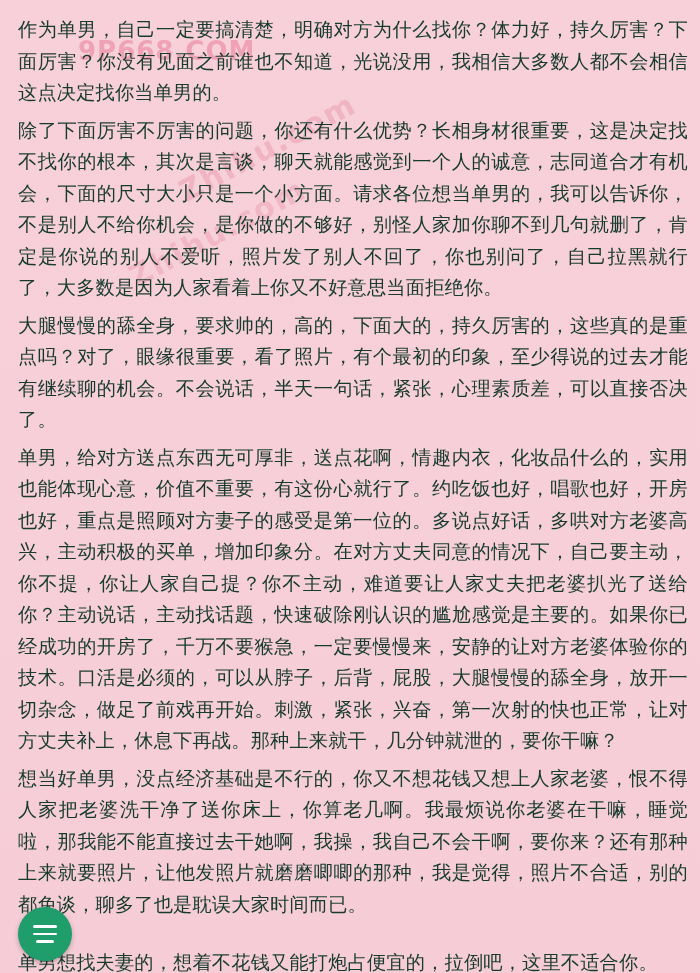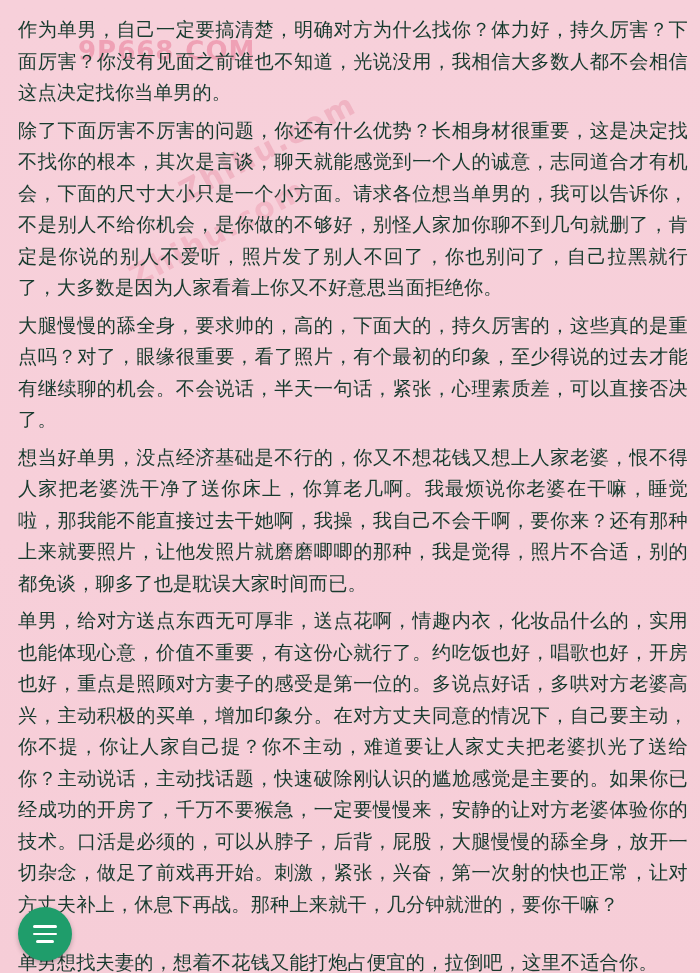--- a/index.html
+++ b/index.html
@@ -108,22 +108,22 @@
 <div class="page">
 
   <div class="watermark wm-top">9P668.COM</div>
   <div class="watermark wm-diag">Zhihu.com</div>
   <div class="watermark wm-diag2">Zhihu.com</div>
 
   <div class="content">
     <p class="para">作为单男，自己一定要搞清楚，明确对方为什么找你？体力好，持久厉害？下面厉害？你没有见面之前谁也不知道，光说没用，我相信大多数人都不会相信这点决定找你当单男的。</p>
     <p class="para">除了下面厉害不厉害的问题，你还有什么优势？长相身材很重要，这是决定找不找你的根本，其次是言谈，聊天就能感觉到一个人的诚意，志同道合才有机会，下面的尺寸大小只是一个小方面。请求各位想当单男的，我可以告诉你，不是别人不给你机会，是你做的不够好，别怪人家加你聊不到几句就删了，肯定是你说的别人不爱听，照片发了别人不回了，你也别问了，自己拉黑就行了，大多数是因为人家看着上你又不好意思当面拒绝你。</p>
     <p class="para">大腿慢慢的舔全身，要求帅的，高的，下面大的，持久厉害的，这些真的是重点吗？对了，眼缘很重要，看了照片，有个最初的印象，至少得说的过去才能有继续聊的机会。不会说话，半天一句话，紧张，心理素质差，可以直接否决了。</p>
+    <p class="para">单男，给对方送点东西无可厚非，送点花啊，情趣内衣，化妆品什么的，实用也能体现心意，价值不重要，有这份心就行了。约吃饭也好，唱歌也好，开房也好，重点是照顾对方妻子的感受是第一位的。多说点好话，多哄对方老婆高兴，主动积极的买单，增加印象分。在对方丈夫同意的情况下，自己要主动，你不提，你让人家自己提？你不主动，难道要让人家丈夫把老婆扒光了送给你？主动说话，主动找话题，快速破除刚认识的尴尬感觉是主要的。如果你已经成功的开房了，千万不要猴急，一定要慢慢来，安静的让对方老婆体验你的技术。口活是必须的，可以从脖子，后背，屁股，大腿慢慢的舔全身，放开一切杂念，做足了前戏再开始。刺激，紧张，兴奋，第一次射的快也正常，让对方丈夫补上，休息下再战。那种上来就干，几分钟就泄的，要你干嘛？</p>
     <p class="para">想当好单男，没点经济基础是不行的，你又不想花钱又想上人家老婆，恨不得人家把老婆洗干净了送你床上，你算老几啊。我最烦说你老婆在干嘛，睡觉啦，那我能不能直接过去干她啊，我操，我自己不会干啊，要你来？还有那种上来就要照片，让他发照片就磨磨唧唧的那种，我是觉得，照片不合适，别的都免谈，聊多了也是耽误大家时间而已。</p>
-    <p class="para">单男，给对方送点东西无可厚非，送点花啊，情趣内衣，化妆品什么的，实用也能体现心意，价值不重要，有这份心就行了。约吃饭也好，唱歌也好，开房也好，重点是照顾对方妻子的感受是第一位的。多说点好话，多哄对方老婆高兴，主动积极的买单，增加印象分。在对方丈夫同意的情况下，自己要主动，你不提，你让人家自己提？你不主动，难道要让人家丈夫把老婆扒光了送给你？主动说话，主动找话题，快速破除刚认识的尴尬感觉是主要的。如果你已经成功的开房了，千万不要猴急，一定要慢慢来，安静的让对方老婆体验你的技术。口活是必须的，可以从脖子，后背，屁股，大腿慢慢的舔全身，放开一切杂念，做足了前戏再开始。刺激，紧张，兴奋，第一次射的快也正常，让对方丈夫补上，休息下再战。那种上来就干，几分钟就泄的，要你干嘛？</p>
     <div class="spacer"></div>
     <p class="para">单男想找夫妻的，想着不花钱又能打炮占便宜的，拉倒吧，这里不适合你。</p>
     <p class="para">高素质优质单男，应该是一切以伺候对方老婆舒服高兴为目的，自己顺便要有这种心态才能当好一个单男。</p>
   </div>
 
   <div class="fab">
     <span class="bar"></span>
     <span class="bar"></span>
     <span class="bar short"></span>
   </div>

